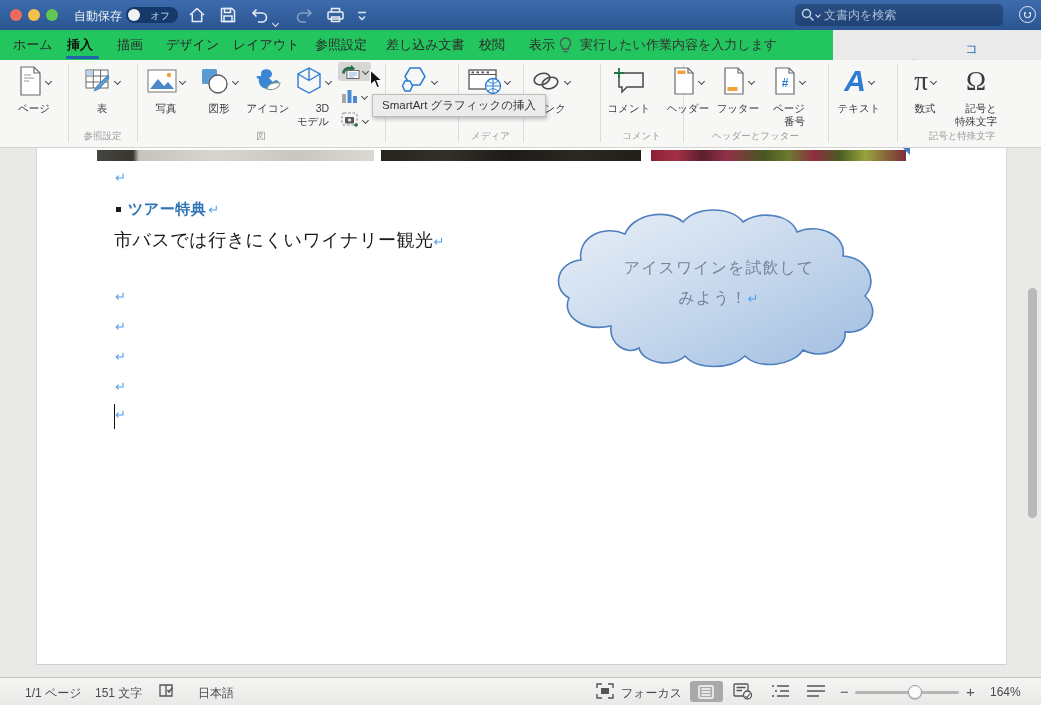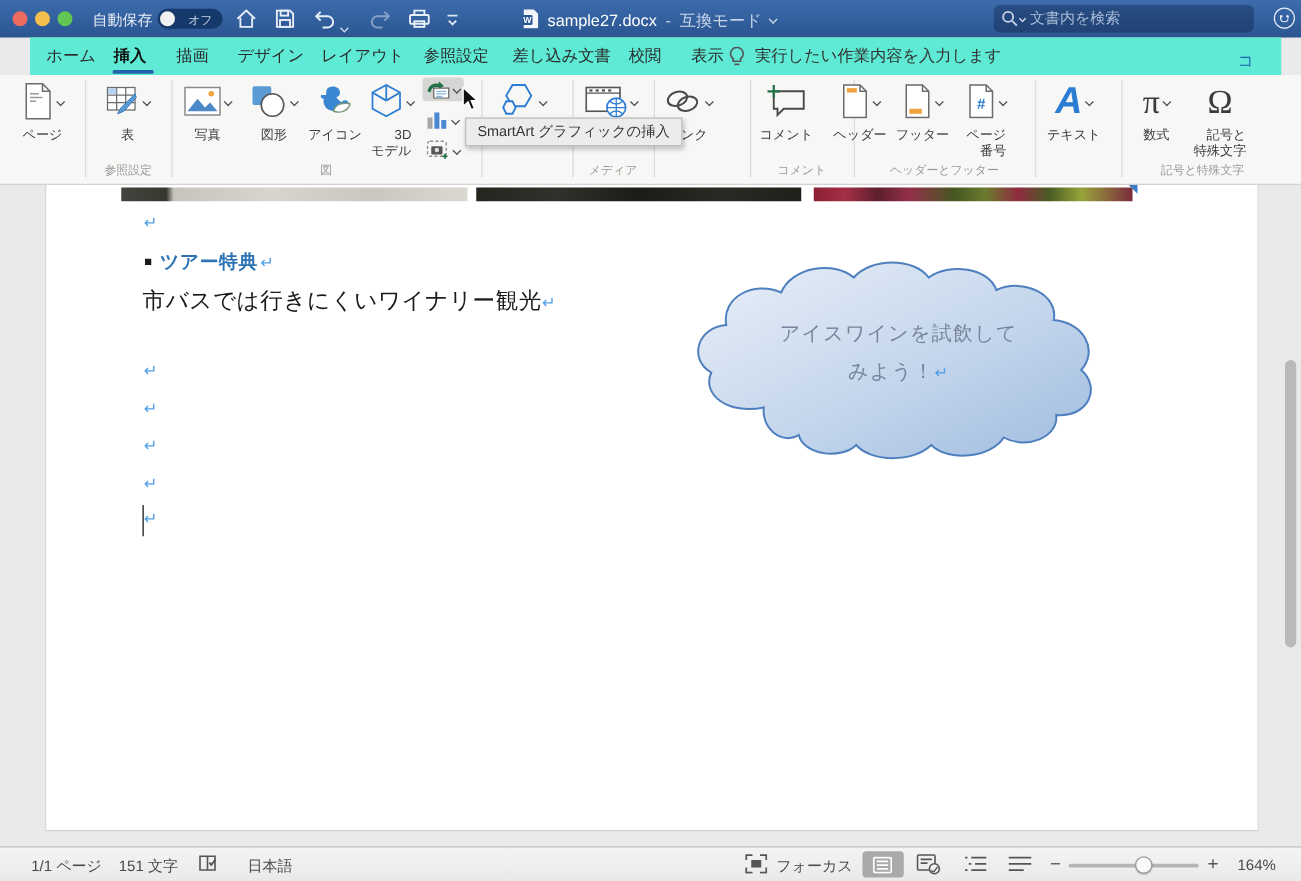--- a/index.html
+++ b/index.html
@@ -23,31 +23,31 @@
   .tbicon svg { display:block; }
   .chev { display:inline-block; width:5px; height:5px; border-right:1.4px solid #4a4a4a;
     border-bottom:1.4px solid #4a4a4a; transform:rotate(45deg); }
   .chev.white { border-color:#dce5f2; }
   #doc-title-wrap { position:absolute; left:418px; top:7px; color:#fff; font-size:13px;
     display:flex; align-items:center; gap:7px; }
   #doc-title-wrap .dim { color:#c9d6e8; }
   #search-box { position:absolute; left:795px; top:4px; width:208px; height:22px;
     background:rgba(8,30,60,.35); border-radius:5px; display:flex; align-items:center; padding:0 6px; }
   #search-input { background:transparent; border:none; outline:none; color:#e6edf7;
-    font-size:12px; width:150px; font-family:Liberation Mono, monospace; }
+    font-size:12px; width:150px; font-family:Liberation Sans, sans-serif; }
   #search-input::placeholder { color:#a9bcd8; }
   #smiley { position:absolute; left:1019px; top:6px; width:17px; height:17px;
     border:1.4px solid #e4ebf5; border-radius:50%; }
   #smiley i { position:absolute; width:2px; height:2px; background:#e4ebf5; border-radius:50%; top:5px; }
   #smiley i.l{ left:4px; } #smiley i.r{ right:4px; }
   #smiley u { position:absolute; left:3.5px; top:6px; width:7px; height:4.5px;
     border:1.4px solid #e4ebf5; border-top:none; border-radius:0 0 7px 7px; }
 
   
-  #tabrow { position:absolute; left:0; top:30px; width:1001px; height:30px; background:#5eead4;margin-left:24px; }
+  #tabrow { position:absolute; left:0; top:30px; width:833px; height:30px; background:#22c55e; }
   .tab { position:absolute; top:6px; font-size:13px; color:#2b2b2b; cursor:default; }
   .tab.active { color:#111; font-weight:bold; }
   #tab-underline { position:absolute; left:66px; top:26px; width:33px; height:3px;
     background:#2362a9; border-radius:2px; }
   #tellme { position:absolute; left:559px; top:6px; display:flex; align-items:center; gap:8px;
     font-size:13px; color:#333; }
   .pillbtn { position:absolute; top:33px; height:24px; border:1px solid #c9c9c9; border-radius:5px;
     background:#fff; display:flex; align-items:center; gap:5px; padding:0 9px;
     font-size:12.5px; color:#1a66b5; }
 
@@ -156,33 +156,20 @@
           <rect x="5.5" y="11" width="8" height="4.5"></rect>
         </svg>
     </span>
     <span class="tbicon" style="left:356px; top:10px">
       <svg width="12" height="12" viewBox="0 0 12 12" fill="none" stroke="#dce5f2" stroke-width="1.5">
         <path d="M2 2.5 H10"></path>
           <path d="M3 6.5 L6 9.5 L9 6.5"></path>
         </svg>
     </span>
 
-    <div id="doc-title-wrap">
-      <span>
-        <svg width="13" height="16" viewBox="0 0 13 16">
-            <path d="M1 0.5 H9 L12.5 4 V15.5 H1 Z" fill="#f3f6fa"></path>
-            <rect x="0" y="5" width="8" height="8" rx="1" fill="#2b5797"></rect>
-            <text x="4" y="11.5" font-size="7" fill="#fff" text-anchor="middle" font-family="Liberation Sans,sans-serif" font-weight="bold">W</text>
-          </svg>
-      </span>
-      <span>sample27.docx</span>
-      <span class="dim">-</span>
-      <span class="dim">互換モード</span>
-      <span class="chev white" style="margin-top:-2px"></span>
-    </div>
 
     <div id="search-box">
       <svg width="14" height="14" viewBox="0 0 14 14" fill="none" stroke="#c6d3e6" stroke-width="1.5">
         <circle cx="5.5" cy="5.5" r="4"></circle>
           <path d="M8.7 8.7 L12.5 12.5"></path>
         </svg>
       <span class="chev white" style="width:4px;height:4px;margin:0 4px 0 1px"></span>
       <input id="search-input" readonly="" placeholder="文書内を検索" style="">
     </div>
     <div id="smiley">

